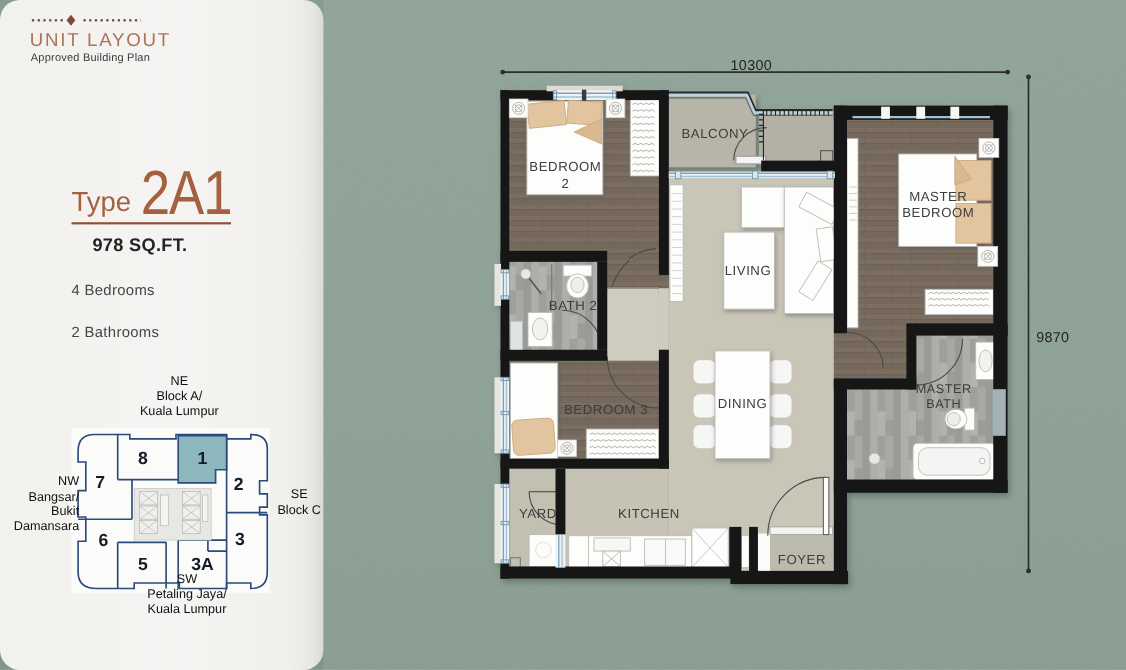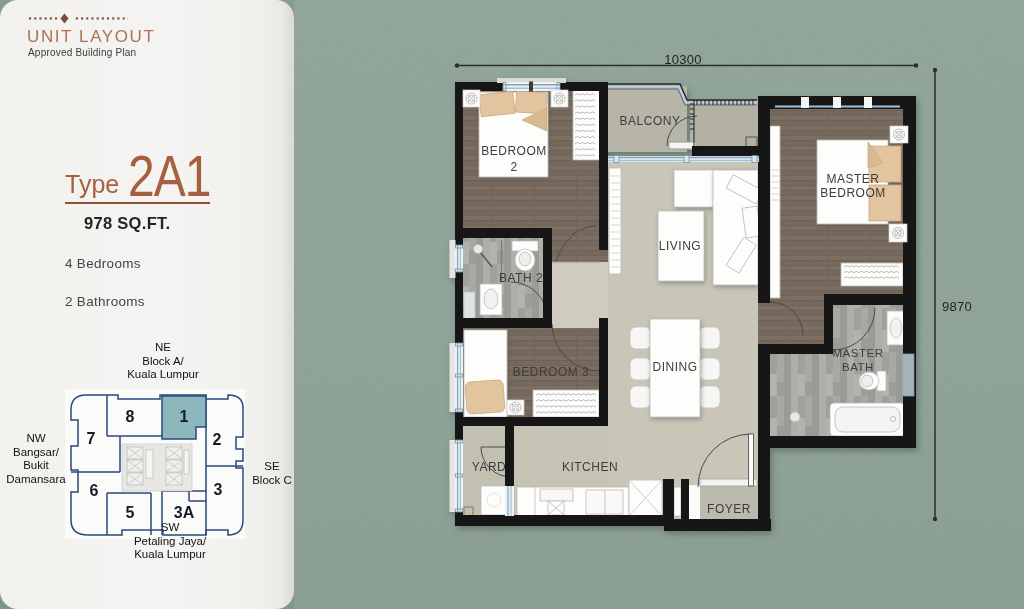--- a/index.html
+++ b/index.html
@@ -97,22 +97,22 @@
       <text x="91" y="444">7</text>
       <text x="217" y="445">2</text>
       <text x="94" y="496">6</text>
       <text x="218" y="495">3</text>
       <text x="130" y="518">5</text>
       <text x="184" y="518">3A</text>
     </g>
   </svg>
 
   <div class="lab" style="left:118px;top:341px;width:90px;"><b>NE</b><br>Block A/<br>Kuala Lumpur</div>
-  <div class="lab" style="left:0px;top:432px;width:72px;"><b>NW</b><br>Bangsar/<br>Bukit<br>Damansara</div>
-  <div class="lab" style="left:242px;top:460px;width:60px;"><b>SE</b><br>Block C</div>
+  <div class="lab" style="left:0px;top:432px;width:72px;text-align:right;"><b>NW</b><br>Bangsar/<br>Bukit<br>Damansara</div>
+  <div class="lab" style="left:242px;top:444px;width:60px;"><b>SE</b><br>Block C</div>
   <div class="lab" style="left:125px;top:521px;width:90px;"><b>SW</b><br>Petaling Jaya/<br>Kuala Lumpur</div>
 </div>
 
 <svg id="plan-svg" width="1024" height="609" viewBox="0 0 1024 609">
   <defs>
     <pattern id="wood" width="42" height="10" patternUnits="userSpaceOnUse">
       <rect width="42" height="10" fill="#7b6e61"></rect>
       <rect y="0" width="42" height="5" fill="#75685b"></rect>
       <rect y="0" width="42" height="1" fill="#6d6055" opacity=".9"></rect>
       <rect y="5" width="42" height="1" fill="#6f6256" opacity=".8"></rect>

